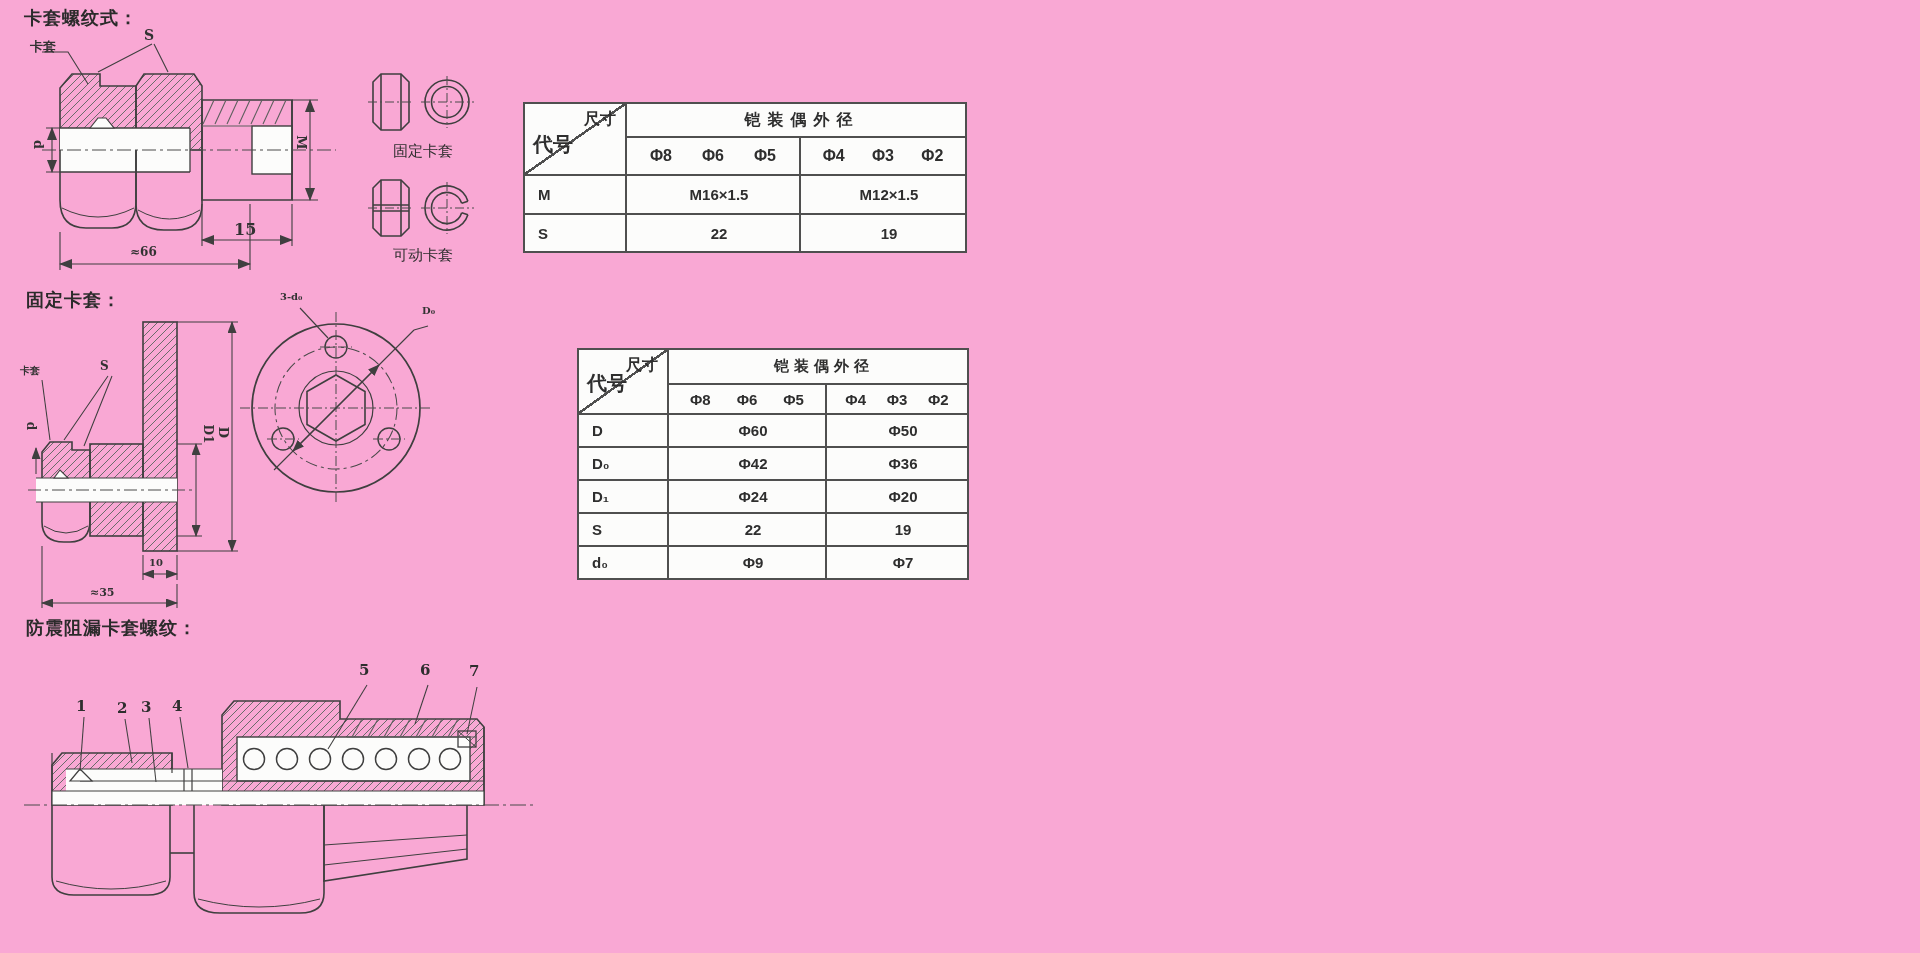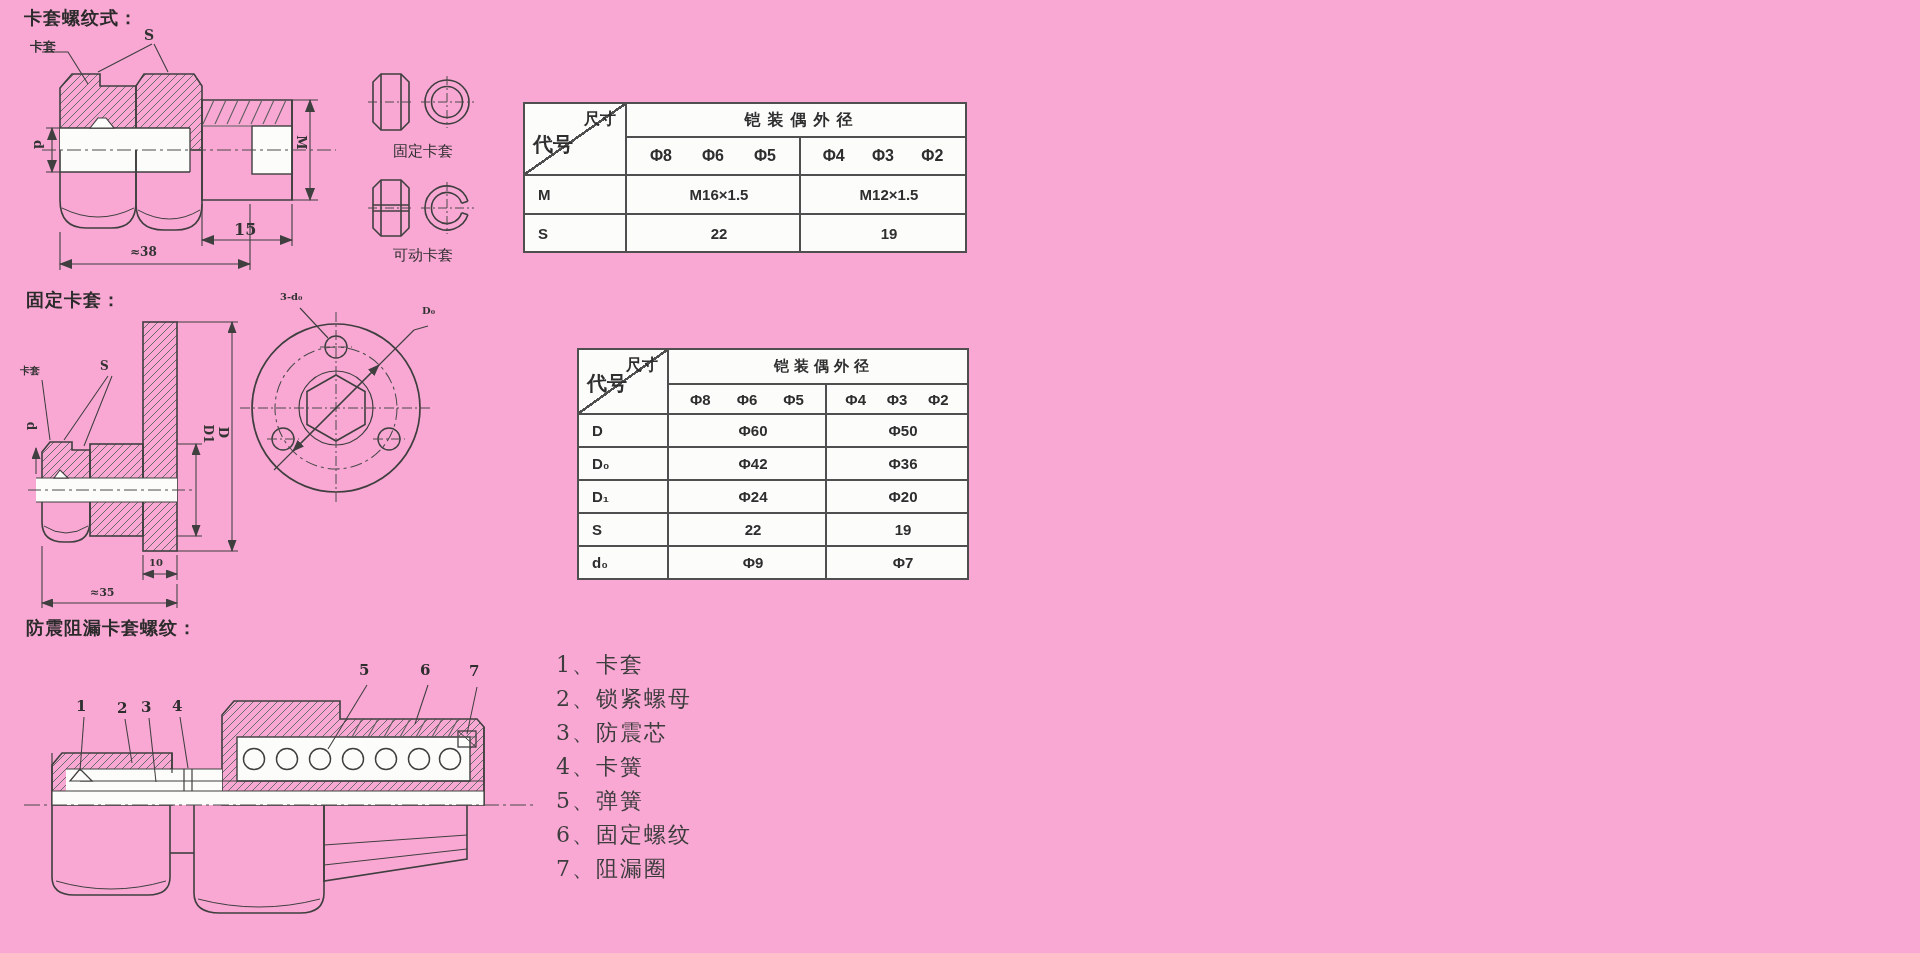--- a/index.html
+++ b/index.html
@@ -84,21 +84,21 @@
         <line x1="162" y1="212" x2="252" y2="212" marker-start="url(#a1)" marker-end="url(#a1)"></line>
         <path d="M20,204 V242 M210,176 V242"></path>
         <line x1="20" y1="236" x2="210" y2="236" marker-start="url(#a1)" marker-end="url(#a1)"></line>
       </g>
     </svg>
     <span class="dlabel cn" style="left:-10px;top:12px;font-size:13px">卡套</span>
     <span class="dlabel" style="left:104px;top:0px;font-size:14px">S</span>
     <span class="dlabel rot" style="left:-6px;top:110px;font-size:13px">d</span>
     <span class="dlabel rot" style="left:254px;top:108px;font-size:13px">M</span>
     <span class="dlabel" style="left:194px;top:194px;font-size:16px">15</span>
-    <span class="dlabel" style="left:90px;top:218px;font-size:12px">≈38</span>
+    <span class="dlabel" style="left:90px;top:218px;font-size:12px">≈66</span>
   </div>
 
   <div class="drawing" style="left:371px;top:70px;width:104px;height:64px">
     <svg width="104" height="64" viewBox="0 0 104 64">
       <g stroke="#3f3f3f" stroke-width="1.6" fill="none">
         <path d="M10,4 H30 L38,12 V52 L30,60 H10 L2,52 V12 Z"></path>
         <line x1="10" y1="4" x2="10" y2="60"></line>
           <line x1="30" y1="4" x2="30" y2="60"></line>
         <circle cx="76" cy="32" r="22"></circle>
           <circle cx="76" cy="32" r="15.5"></circle>
@@ -335,23 +335,14 @@
     </svg>
     <span class="co" style="left:54px;top:52px">1</span>
     <span class="co" style="left:95px;top:54px">2</span>
     <span class="co" style="left:119px;top:53px">3</span>
     <span class="co" style="left:150px;top:52px">4</span>
     <span class="co" style="left:337px;top:16px">5</span>
     <span class="co" style="left:398px;top:16px">6</span>
     <span class="co" style="left:447px;top:17px">7</span>
   </div>
 
-  <div class="legend" style="left:556px;top:648px">
-    <div class="li">1、卡套</div>
-    <div class="li">2、锁紧螺母</div>
-    <div class="li">3、防震芯</div>
-    <div class="li">4、卡簧</div>
-    <div class="li">5、弹簧</div>
-    <div class="li">6、固定螺纹</div>
-    <div class="li">7、阻漏圈</div>
-  </div>
 
 </div>
 
 </body></html>

